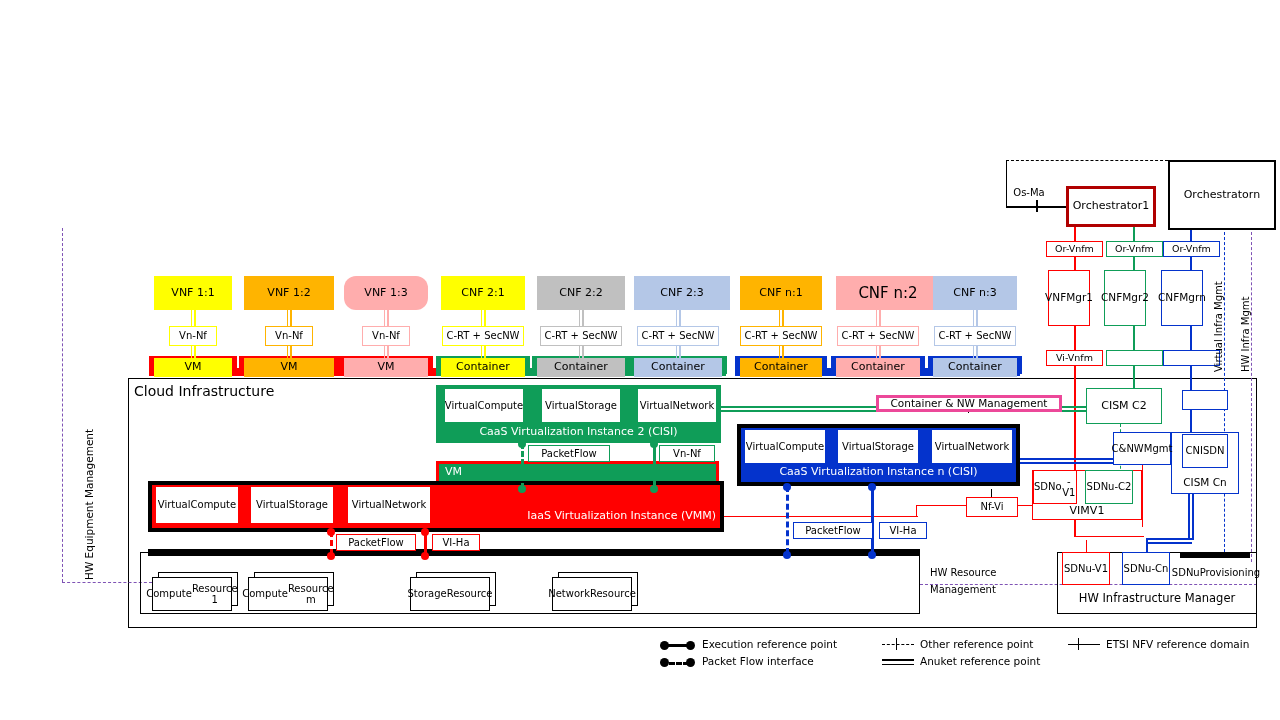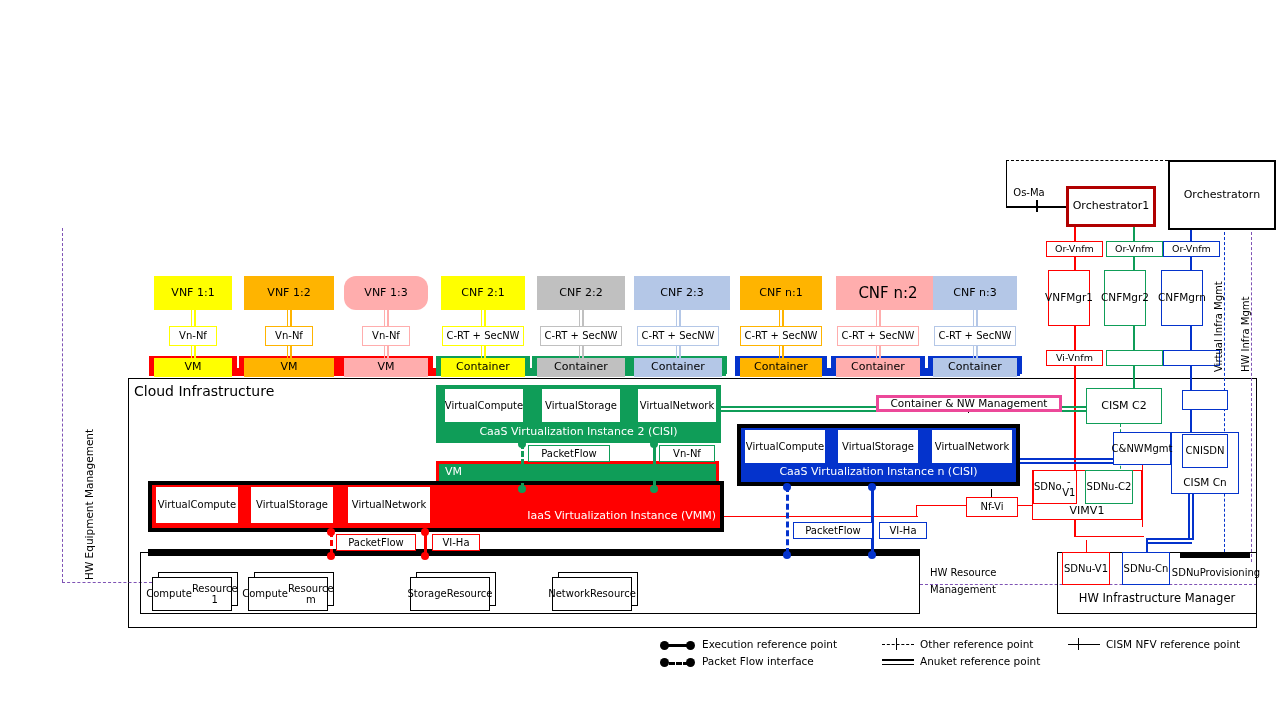--- a/index.html
+++ b/index.html
@@ -437,15 +437,15 @@
       <span>Other reference point</span>
     </div>
     <div class="abs" style="left:882px;top:659px;width:32px;height:1.8px;background:#000;z-index:8;"></div>
     <div class="abs" style="left:882px;top:663.5px;width:32px;height:1.8px;background:#000;z-index:8;"></div>
     <div class="bx" style="left:920px;top:654px;width:170px;height:16px;font-size:10.5px;justify-content:flex-start;z-index:7;">
       <span>Anuket reference point</span>
     </div>
     <div class="abs" style="left:1068px;top:644px;width:32px;height:1.4px;background:#000;z-index:8;"></div>
     <div class="abs" style="left:1078px;top:638px;width:1.4px;height:12px;background:#000;z-index:8;"></div>
     <div class="bx" style="left:1106px;top:637px;width:180px;height:16px;font-size:10.5px;justify-content:flex-start;z-index:7;">
-      <span>CISM NFV reference point</span>
+      <span>ETSI NFV reference domain</span>
     </div>
   </div>
 
 </body></html>

